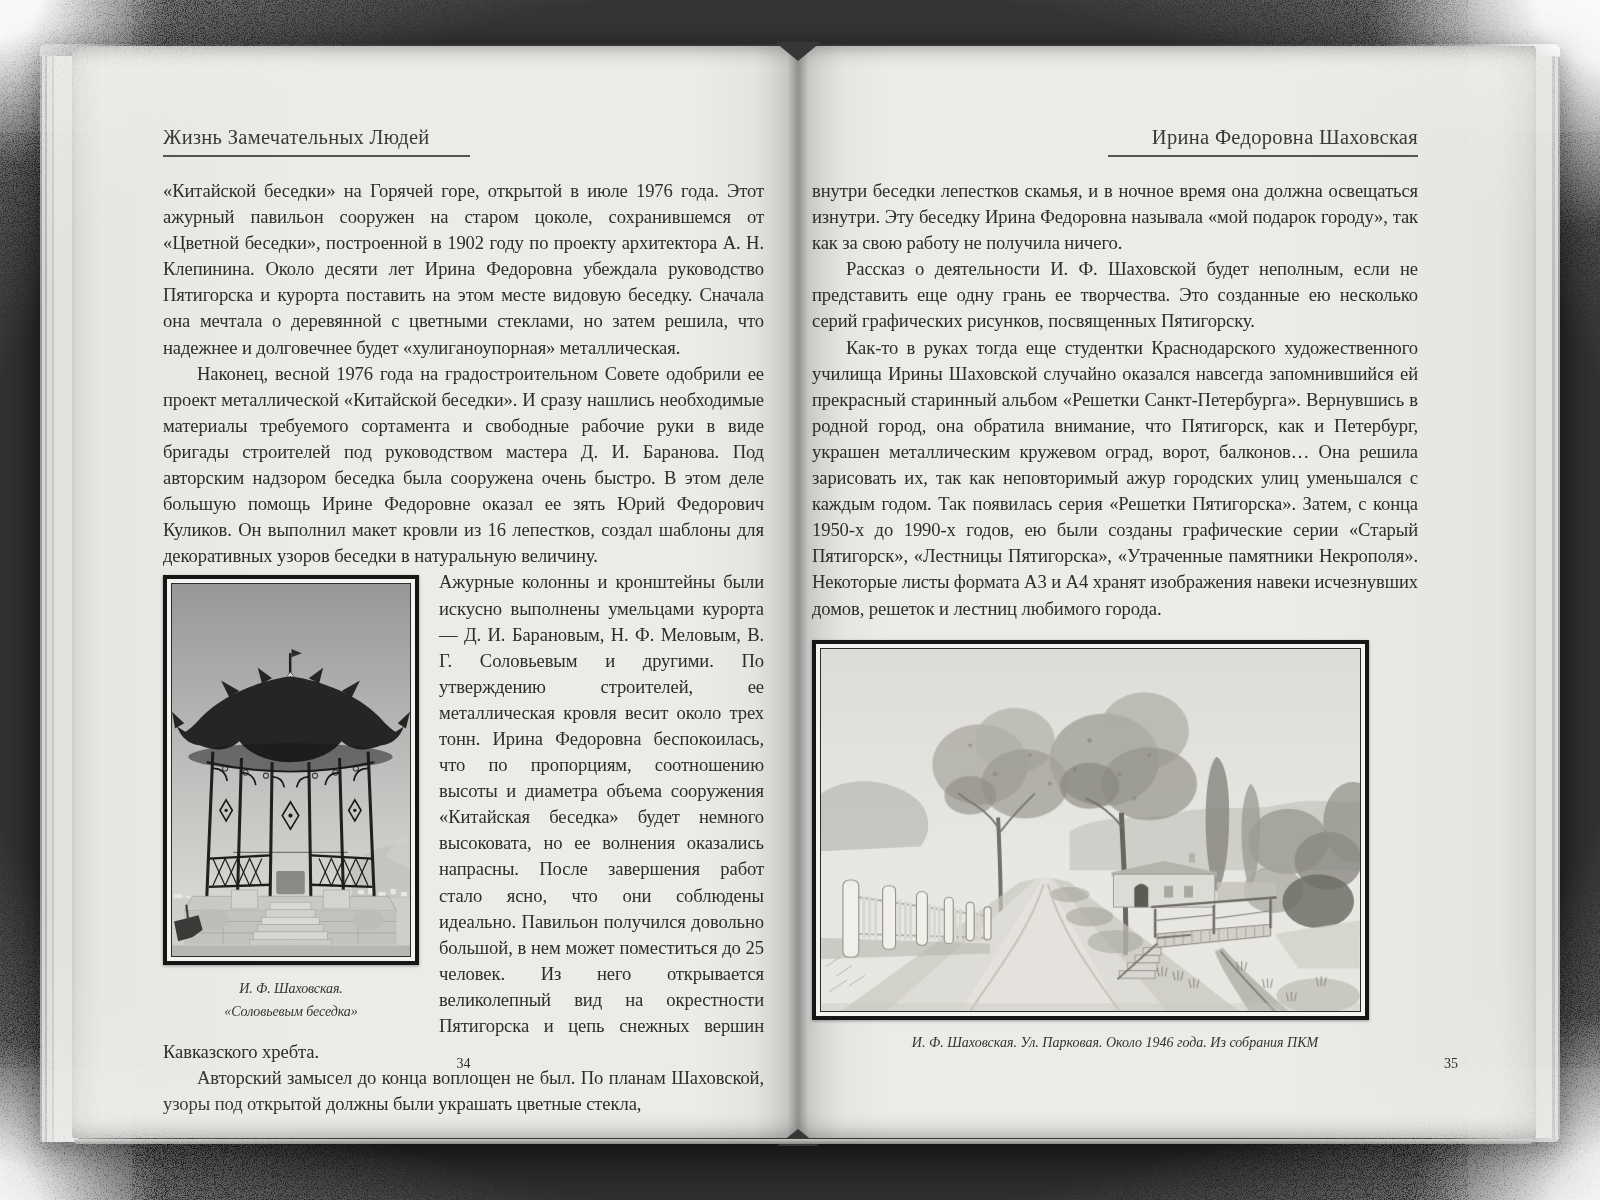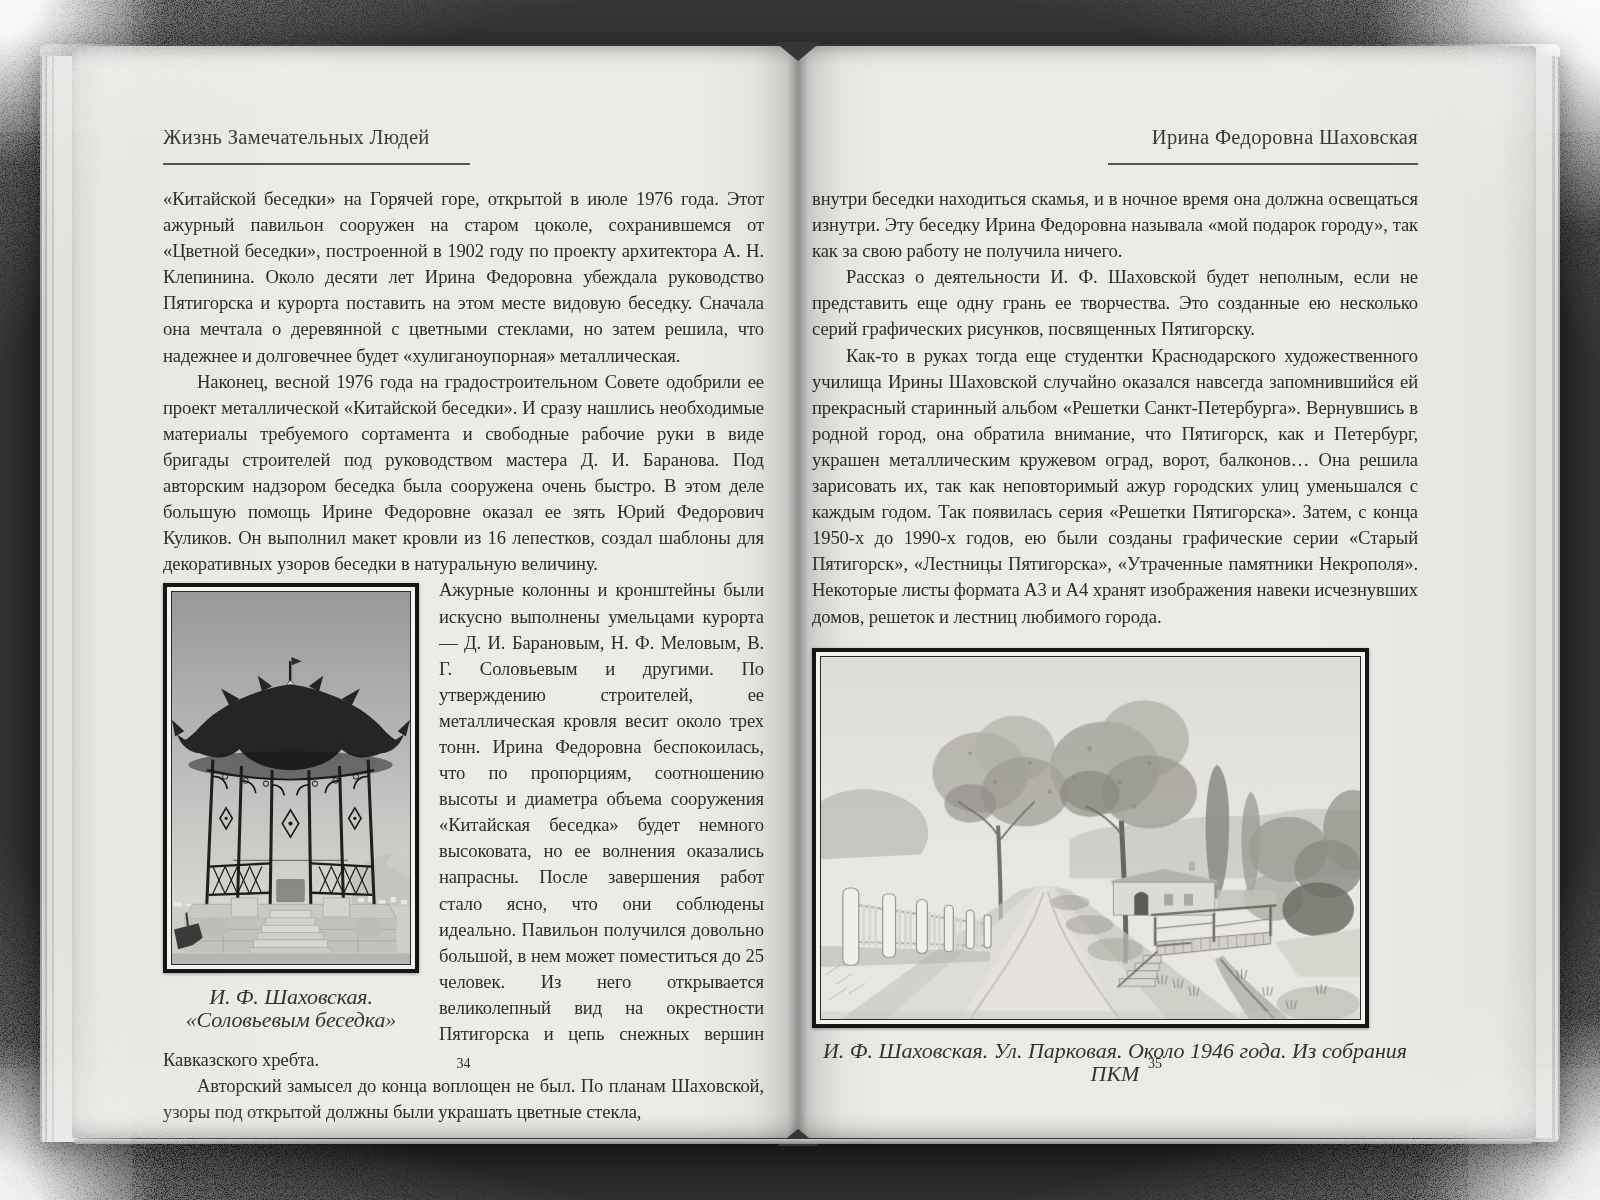--- a/index.html
+++ b/index.html
@@ -35,39 +35,39 @@
     clip-path:polygon(0 0,100% 0,50% 100%);}
   .notch-bottom{position:absolute;left:737px;bottom:-4px;width:42px;height:17px;background:#363636;
     clip-path:polygon(50% 0,0 100%,100% 100%);}
   .book-bottom-edge{position:absolute;left:34px;right:28px;bottom:-2px;height:5px;border-radius:0 0 3px 3px;
     background:linear-gradient(to bottom,#c9c8c5,#8a8986);}
 
   .content{position:absolute;color:#2e2d2b;}
   .content-left{left:163px;top:126px;width:601px;}
   .content-right{left:812px;top:126px;width:606px;}
   .running-head{font-size:20.5px;letter-spacing:.3px;color:#3b3a38;}
-  .running-head .rule{display:inline-block;border-bottom:2px solid #56544f;padding-bottom:14px;}
+  .running-head .rule{display:inline-block;border-bottom:2px solid #56544f;padding-bottom:6px;}
   .head-left .rule{padding-right:40px;}
   .head-right{text-align:right;}
   .head-right .rule{padding-left:44px;}
   .body-copy{margin-top:21px;font-size:18.6px;line-height:26.1px;text-align:justify;
              letter-spacing:-.1px;color:#2e2d2b;hyphens:auto;}
   .body-copy p{margin:0;}
   .indent{text-indent:34px;}
 
   .photo-float{float:left;width:256px;margin:6px 20px 2px 0;}
   .frame{border:4px solid #161616;background:#f4f3f0;padding:4px;box-shadow:0 1px 3px rgba(0,0,0,.35);}
   .frame-inner{display:block;border:1px solid #2c2c2c;line-height:0;}
   .frame-inner svg{display:block;}
-  .caption{font-style:italic;text-align:center;font-size:22px;line-height:23px;color:#34332f;margin-top:12px;}
+  .caption{font-style:italic;text-align:center;font-size:14px;line-height:23px;color:#34332f;margin-top:12px;}
   .drawing-block{margin-top:18px;width:557px;}
   .drawing-caption{margin-top:11px;width:100%;}
   .pagenum{position:absolute;font-size:14px;color:#2e2d2b;text-align:center;}
   .pagenum-left{left:163px;width:601px;top:1056px;}
-  .pagenum-right{left:852px;width:606px;top:1056px;}
+  .pagenum-right{left:852px;width:606px;top:1056px;text-align:right;}
 </style>
 </head>
 <body>
 
 <div class="stage">
   <div class="backdrop"></div>
 
   <div class="book">
     <div class="fore-edge-left"></div>
     <div class="fore-edge-right"></div>
@@ -208,21 +208,21 @@
       <p class="indent">Авторский замысел до конца воплощен не был. По планам Шаховской, узоры под открытой должны были украшать цветные стекла,</p>
     </div>
   </div>
   <div class="pagenum pagenum-left">34</div>
 
   <div class="content content-right">
     <div class="running-head head-right">
       <span class="rule">Ирина Федоровна Шаховская</span>
     </div>
     <div class="body-copy">
-      <p>внутри беседки находиться скамья, и в ночное время она должна освещаться изнутри. Эту беседку Ирина Федоровна называла «мой подарок городу», так как за свою работу не получила ничего.</p>
+      <p>внутри беседки лепестков скамья, и в ночное время она должна освещаться изнутри. Эту беседку Ирина Федоровна называла «мой подарок городу», так как за свою работу не получила ничего.</p>
       <p class="indent">Рассказ о деятельности И. Ф. Шаховской будет неполным, если не представить еще одну грань ее творчества. Это созданные ею несколько серий графических рисунков, посвященных Пятигорску.</p>
       <p class="indent">Как-то в руках тогда еще студентки Краснодарского художественного училища Ирины Шаховской случайно оказался навсегда запомнившийся ей прекрасный старинный альбом «Решетки Санкт-Петербурга». Вернувшись в родной город, она обратила внимание, что Пятигорск, как и Петербург, украшен металлическим кружевом оград, ворот, балконов… Она решила зарисовать их, так как неповторимый ажур городских улиц уменьшался с каждым годом. Так появилась серия «Решетки Пятигорска». Затем, с конца 1950-х до 1990-х годов, ею были созданы графические серии «Старый Пятигорск», «Лестницы Пятигорска», «Утраченные памятники Некрополя». Некоторые листы формата А3 и А4 хранят изображения навеки исчезнувших домов, решеток и лестниц любимого города.</p>
     </div>
     <div class="drawing-block">
       <div class="frame">
         <span class="frame-inner">
 
           <svg width="539" height="362" viewBox="0 0 542 376" preserveAspectRatio="none">
             <defs>
               <linearGradient id="dsky" x1="0" y1="0" x2="0" y2="1">

